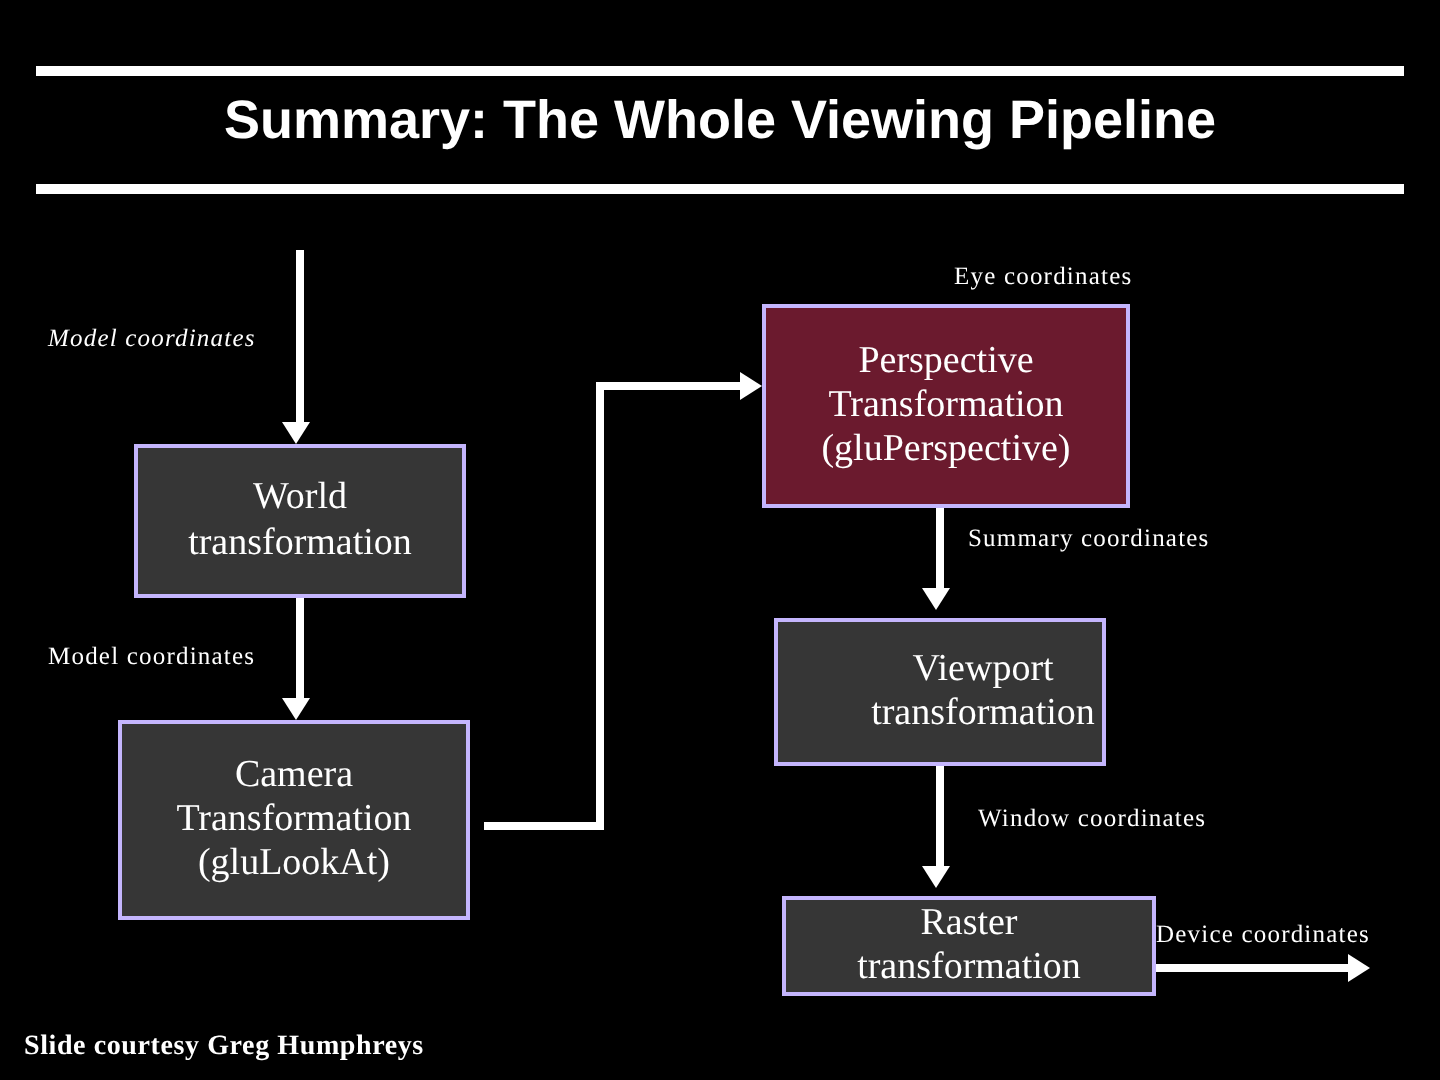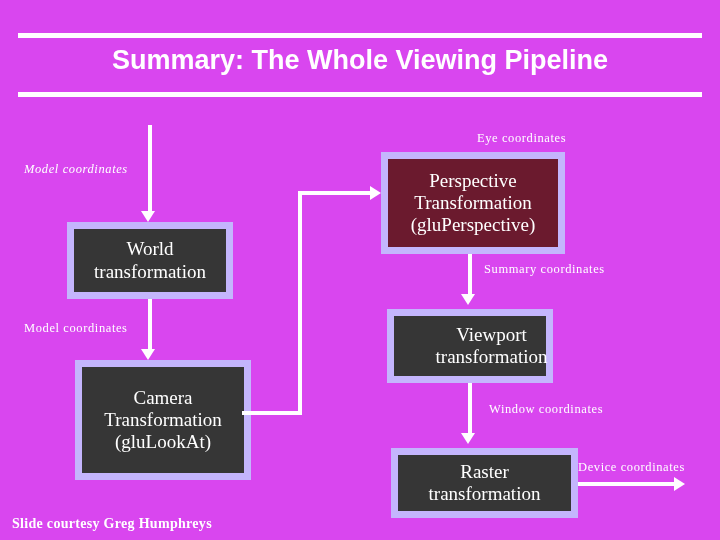--- a/index.html
+++ b/index.html
@@ -4,21 +4,21 @@
 <style>
   html, body {
     margin: 0;
     padding: 0;
     background: #2b2b2b;
   }
   #slide {
     position: relative;
     width: 720px;
     height: 540px;
-    background: #d946ef;
+    background: #000000;
     overflow: hidden;
     font-family: "Liberation Serif", "DejaVu Serif", serif;
   }
 
   
   .rule {
     position: absolute;
     left: 18px;
     width: 684px;
     height: 5px;
@@ -38,39 +38,39 @@
     font-weight: bold;
     font-size: 27px;
     letter-spacing: 0px;
     white-space: nowrap;
   }
 
   
   .box {
     position: absolute;
     box-sizing: border-box;
-    border: 7px solid #c4b5fd;
+    border: 2px solid #c4b5fd;
     background: #363636;
     color: #ffffff;
     display: flex;
     flex-direction: column;
     align-items: center;
     justify-content: center;
     text-align: center;
     line-height: 1.16;
     font-size: 19px;
   }
   .box.maroon { background: #6b1a2e; }
   .box .ln { display: block; white-space: nowrap; }
 
   #box-model      { left: 67px;  top: 222px; width: 166px; height: 77px; }
-  #box-camera     { left: 75px;  top: 360px; width: 176px; height: 120px; font-family: Liberation Serif, serif; }
+  #box-camera     { left: 59px;  top: 360px; width: 176px; height: 100px; font-family: Liberation Serif, serif; }
   #box-perspective{ left: 381px; top: 152px; width: 184px; height: 102px; }
   #box-viewport   { left: 387px; top: 309px; width: 166px; height: 74px; padding-left: 43px; }
-  #box-raster     { left: 391px; top: 448px; width: 187px; height: 70px; }
+  #box-raster     { left: 391px; top: 448px; width: 187px; height: 50px; }
 
   
   .coord {
     position: absolute;
     color: #ffffff;
     font-size: 12.5px;
     letter-spacing: 0.6px;
     white-space: nowrap;
   }
   #lbl-model   { left: 24px;  top: 162px; font-style: italic; }

